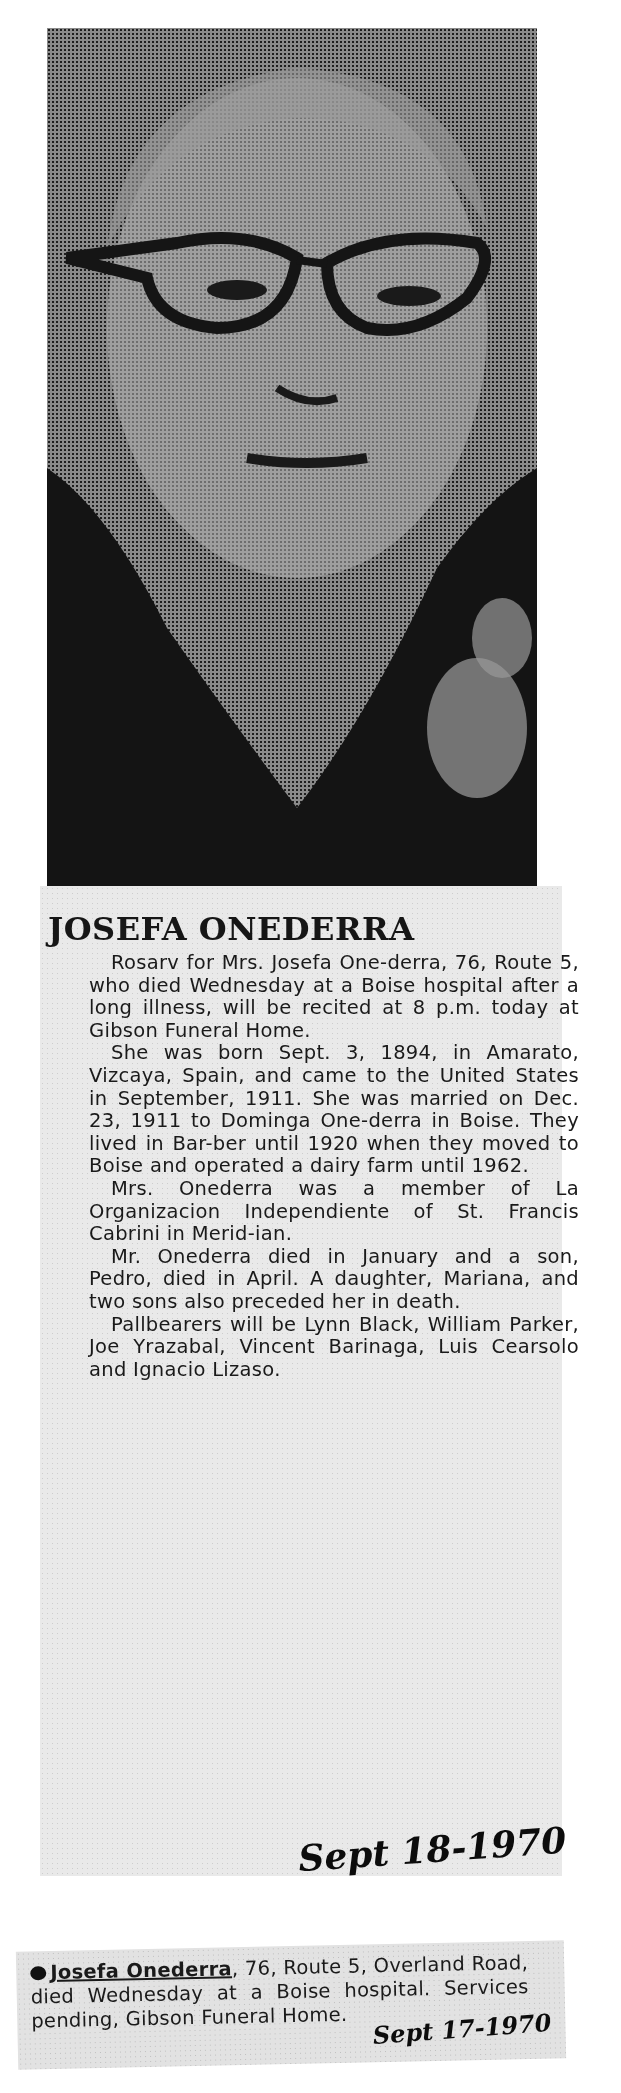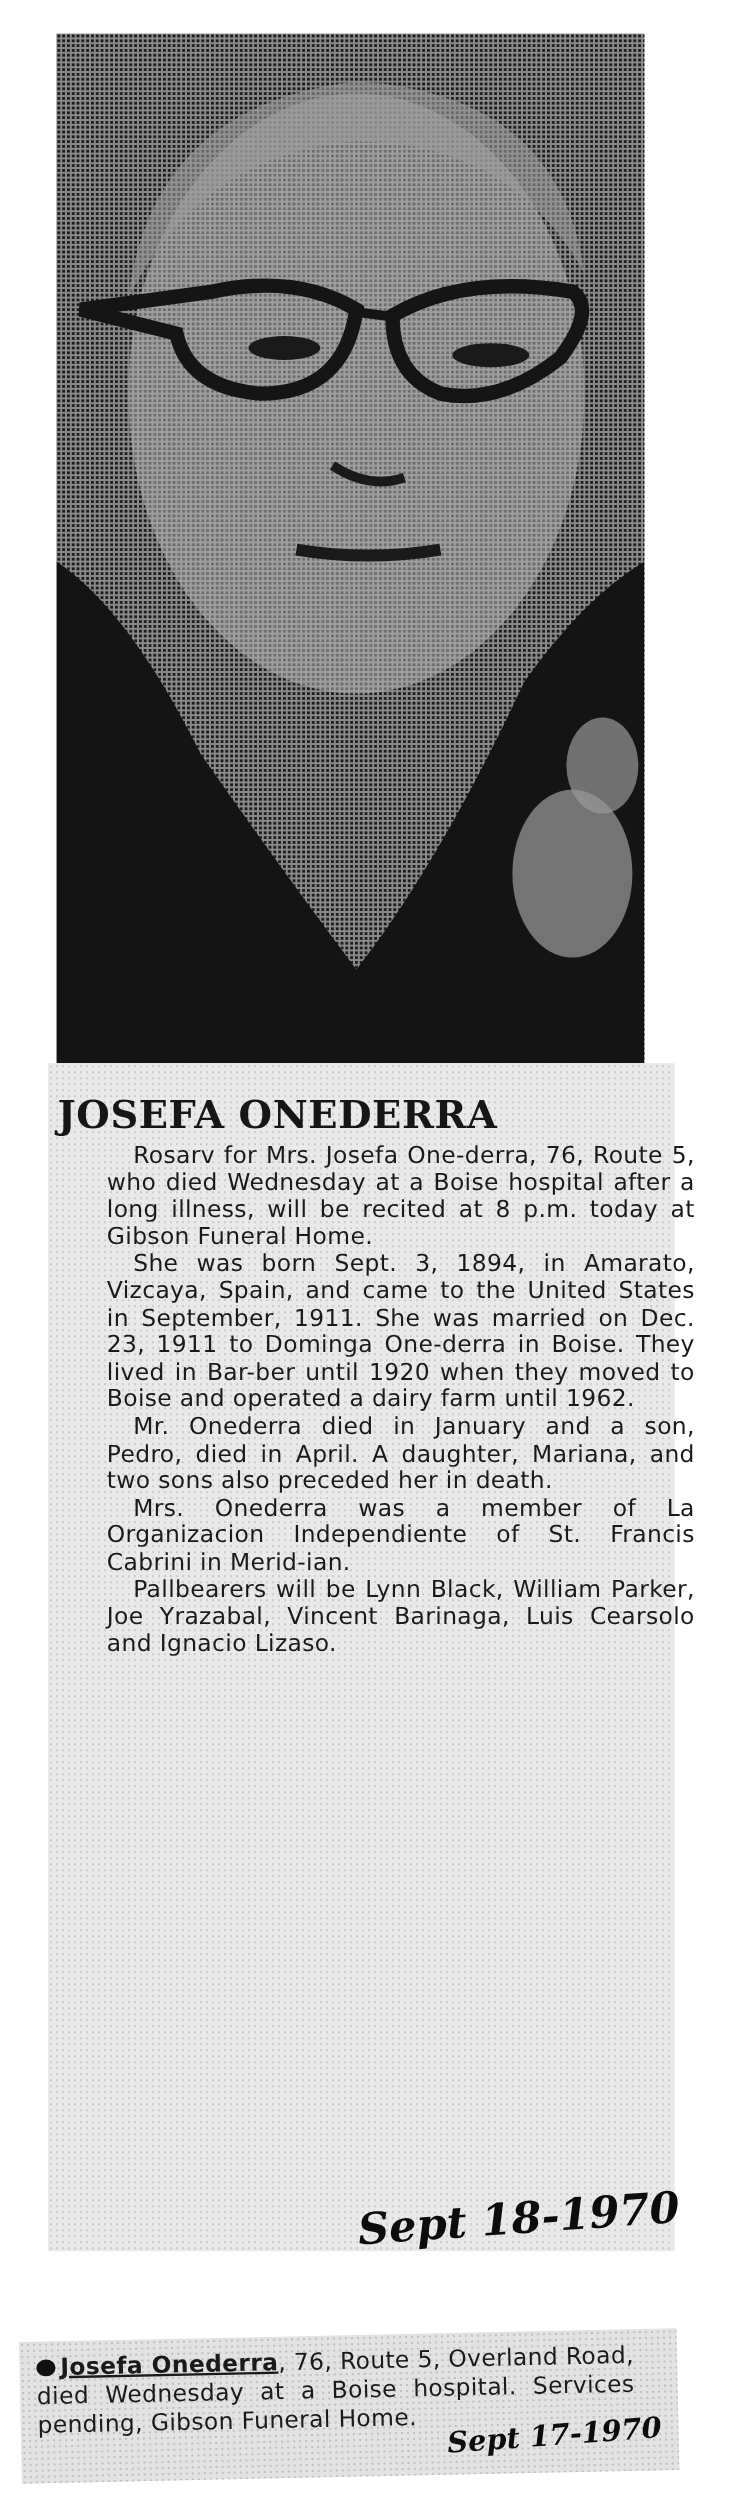--- a/index.html
+++ b/index.html
@@ -79,22 +79,22 @@
       <ellipse cx="430" cy="700" rx="50" ry="70" fill="#8c8c8c" opacity="0.8"></ellipse>
       <ellipse cx="455" cy="610" rx="30" ry="40" fill="#999" opacity="0.7"></ellipse>
     </svg>
   </div>
 
   <div class="text-block">
     <div class="headline">JOSEFA ONEDERRA</div>
     <div class="body-text">
       <p>Rosarv for Mrs. Josefa One-derra, 76, Route 5, who died Wednesday at a Boise hospital after a long illness, will be recited at 8 p.m. today at Gibson Funeral Home.</p>
       <p>She was born Sept. 3, 1894, in Amarato, Vizcaya, Spain, and came to the United States in September, 1911. She was married on Dec. 23, 1911 to Dominga One-derra in Boise. They lived in Bar-ber until 1920 when they moved to Boise and operated a dairy farm until 1962.</p>
+      <p>Mrs. Onederra was a member of La Organizacion Independiente of St. Francis Cabrini in Merid-ian.</p>
       <p>Mr. Onederra died in January and a son, Pedro, died in April. A daughter, Mariana, and two sons also preceded her in death.</p>
-      <p>Mrs. Onederra was a member of La Organizacion Independiente of St. Francis Cabrini in Merid-ian.</p>
       <p>Pallbearers will be Lynn Black, William Parker, Joe Yrazabal, Vincent Barinaga, Luis Cearsolo and Ignacio Lizaso.</p>
     </div>
     <div class="handwritten hw-main">Sept 18-1970</div>
   </div>
 </div>
 
 <div class="clip-small">
   <div class="small-text">
     <span class="blot"></span><span class="small-name">Josefa Onederra</span><span>, 76, Route 5, Overland Road, died Wednesday at a Boise hospital. Services pending, Gibson Funeral Home.</span>
   </div>

